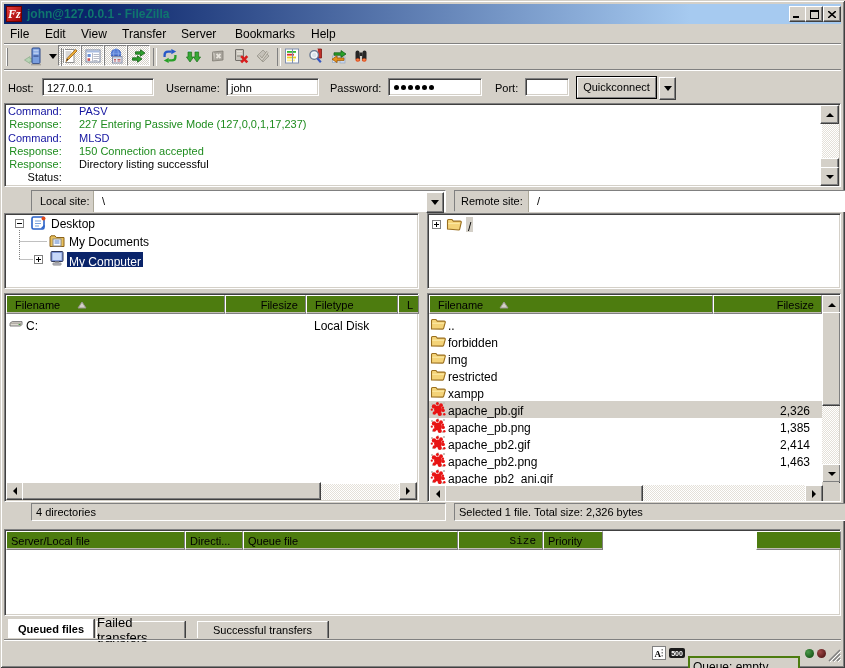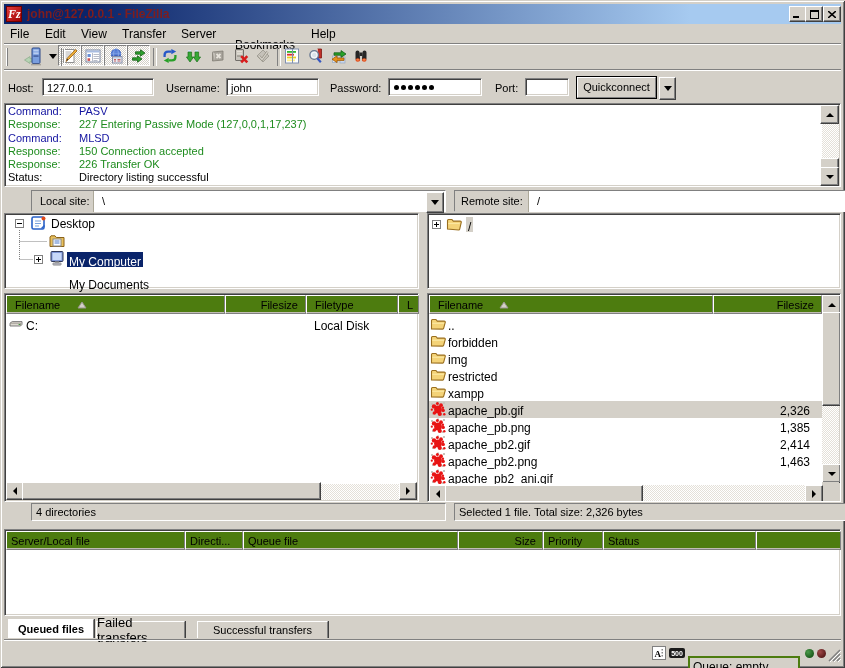--- a/index.html
+++ b/index.html
@@ -29,40 +29,40 @@
 </head>
 <body>
 <div class="win"></div>
 
 <div class="abs" style="left:4px;top:4px;width:837px;height:20px;background:linear-gradient(90deg,#0a246a 0%,#0a246a 10%,#a6caf0 82%,#a6caf0 100%);"></div>
 <div class="abs" style="left:6px;top:6px;width:16px;height:16px;background:linear-gradient(135deg,#e03c3c,#a00000);border:1px solid #700000;box-sizing:border-box;">
   <svg width="14" height="14" viewBox="0 0 14 14">
       <text x="1" y="11" font-family="Liberation Serif,serif" font-style="italic" font-weight="bold" font-size="12" fill="#fff">Fz</text>
     </svg>
 </div>
-<div class="abs" style="left:27px;top:5px;height:18px;line-height:18px;font-size:12px;font-weight:bold;color:#7f1d1d;">john@127.0.0.1 - FileZilla</div>
+<div class="abs" style="left:27px;top:5px;height:18px;line-height:18px;font-size:12px;font-weight:bold;color:#0f766e;">john@127.0.0.1 - FileZilla</div>
 <div class="raised ctr abs" style="left:789px;top:6px;width:16px;height:14px;">
     <div style="width:6px;height:2px;background:#000;margin-top:6px;margin-right:4px;"></div>
   </div>
 <div class="raised ctr abs" style="left:805px;top:6px;width:16px;height:14px;">
     <div style="width:7px;height:6px;border:1px solid #000;border-top-width:2px;"></div>
   </div>
 <div class="raised ctr abs" style="left:823px;top:6px;width:16px;height:14px;font-size:11px;font-weight:bold;">
  <svg width="8" height="7" viewBox="0 0 8 7">
       <path d="M0 0 L8 7 M8 0 L0 7" stroke="#000" stroke-width="1.6"></path>
     </svg>
 </div>
 
 <div class="abs t12" style="left:0;top:24px;width:845px;height:19px;">
   <span class="abs" style="left:10px;top:3px;">File</span>
   <span class="abs" style="left:45px;top:3px;">Edit</span>
   <span class="abs" style="left:81px;top:3px;">View</span>
   <span class="abs" style="left:122px;top:3px;">Transfer</span>
   <span class="abs" style="left:181px;top:3px;">Server</span>
-  <span class="abs" style="left:235px;top:14px;">Bookmarks</span>
+  <span class="abs" style="left:235px;top:3px;">Bookmarks</span>
   <span class="abs" style="left:311px;top:3px;">Help</span>
 </div>
 <div class="abs" style="left:4px;top:43px;width:837px;height:1px;background:#808080;"></div>
 <div class="abs" style="left:4px;top:44px;width:837px;height:1px;background:#fff;"></div>
 
 <div class="abs" style="left:0;top:45px;width:845px;height:25px;" id="toolbar">
   <div class="abs" style="left:6px;top:3px;width:1px;height:18px;background:#fff;"></div>
   <div class="abs" style="left:7px;top:3px;width:1px;height:18px;background:#808080;"></div>
   <svg class="abs" style="left:24px;top:2px;" width="18" height="19" viewBox="0 0 18 19">
   <path d="M0.5 13 l5.5-3.5 v2.2 l4 0 v2.6 l-4 0 v2.2 z" fill="#b0d4b0" stroke="#84a884" stroke-width="0.8" opacity="0.85"></path>
@@ -207,34 +207,33 @@
   <div class="abs" style="left:576px;top:5px;width:81px;height:23px;border:1px solid #000;box-sizing:border-box;background:#d4d0c8;">
     <div style="position:absolute;inset:0;border-top:1px solid #fff;border-left:1px solid #fff;border-bottom:1px solid #808080;border-right:1px solid #808080;"></div>
     <div class="ctr" style="position:absolute;inset:0;font-size:11px;">Quickconnect</div>
   </div>
   <div class="raised abs ctr" style="left:659px;top:6px;width:15px;height:21px;">
       <div style="width:0;height:0;border-left:4px solid transparent;border-right:4px solid transparent;border-top:5px solid #000;"></div>
     </div>
 </div>
 
 <div class="sunken abs" style="left:4px;top:103px;width:837px;height:84px;box-sizing:border-box;">
-  <div class="abs" style="left:3px;top:1px;font-size:11px;line-height:13.3px;">
+  <div class="abs" style="left:3px;top:1px;font-size:11px;line-height:13.3px;text-align:right;">
     <div style="color:#1414a0;">Command:</div>
     <div style="color:#1e8c1e;">Response:</div>
     <div style="color:#1414a0;">Command:</div>
     <div style="color:#1e8c1e;">Response:</div>
     <div style="color:#1e8c1e;">Response:</div>
     <div style="color:#000;">Status:</div>
   </div>
   <div class="abs" style="left:74px;top:1px;font-size:11px;line-height:13.3px;">
     <div style="color:#1414a0;">PASV</div>
     <div style="color:#1e8c1e;">227 Entering Passive Mode (127,0,0,1,17,237)</div>
     <div style="color:#1414a0;">MLSD</div>
     <div style="color:#1e8c1e;">150 Connection accepted</div>
-    <div style="color:#1e8c1e;">226 Transfer OK</div>
     <div style="color:#000;">Directory listing successful</div>
   </div>
 
   <div class="abs trackck" style="right:1px;top:1px;width:17px;height:80px;"></div>
   <div class="arrbtn ctr" style="right:1px;top:1px;width:17px;height:17px;">
       <div class="tri-up"></div>
     </div>
   <div class="arrbtn" style="right:1px;top:54px;width:17px;height:9px;"></div>
   <div class="arrbtn ctr" style="right:1px;top:63px;width:17px;height:17px;">
       <div class="tri-dn"></div>
@@ -275,21 +274,21 @@
     <circle cx="12.5" cy="3.5" r="2" fill="#e04818"></circle>
     <path d="M10.5 13.5 l3 -3" stroke="#2a62c8" stroke-width="1.5"></path>
   </svg>
   <span class="abs t11" style="left:46px;top:4px;font-size:12px;">Desktop</span>
 
   <svg class="abs" style="left:44px;top:19px;" width="16" height="16" viewBox="0 0 16 16">
     <path d="M1 13.5 V4 l1-1.2 h4 l1.3 1.7 H15 V13.5 Z" fill="#e8c05c" stroke="#8a6118" stroke-width="1"></path>
     <rect x="4" y="6" width="8" height="7" fill="#fff" stroke="#888"></rect>
     <path d="M5.5 8 h5 M5.5 10 h5" stroke="#4a78c8" stroke-width="1"></path>
   </svg>
-  <span class="abs t11" style="left:64px;top:22px;font-size:12px;margin-top:43px;">My Documents</span>
+  <span class="abs t11" style="left:64px;top:22px;font-size:12px;">My Documents</span>
 
   <div class="abs" style="left:29px;top:41px;width:9px;height:9px;background:#fff;border:1px solid #808080;box-sizing:border-box;">
     <div style="position:absolute;left:1px;top:3px;width:5px;height:1px;background:#000;"></div>
     <div style="position:absolute;left:3px;top:1px;width:1px;height:5px;background:#000;"></div>
   </div>
   <svg class="abs" style="left:44px;top:36px;" width="16" height="16" viewBox="0 0 16 16">
     <rect x="2" y="1.5" width="12" height="10" rx="1" fill="#8098d8" stroke="#303858" stroke-width="1"></rect>
     <rect x="3.5" y="3" width="9" height="7" fill="#c8d8f8"></rect>
     <rect x="6" y="11.5" width="4" height="1.5" fill="#a8a8a8"></rect>
     <rect x="4" y="13" width="8" height="2" rx="0.5" fill="#c8c8d8" stroke="#888"></rect>
@@ -531,28 +530,25 @@
   <div class="abs" style="left:1px;top:1px;right:1px;height:19px;">
     <div class="hcell abs" style="left:0;top:0;width:179px;height:19px;box-sizing:border-box;">
         <span class="abs t11" style="left:4px;top:3px;">Server/Local file</span>
       </div>
     <div class="hcell abs" style="left:179px;top:0;width:58px;height:19px;box-sizing:border-box;">
         <span class="abs t11" style="left:4px;top:3px;">Directi...</span>
       </div>
     <div class="hcell abs" style="left:237px;top:0;width:215px;height:19px;box-sizing:border-box;">
         <span class="abs t11" style="left:4px;top:3px;">Queue file</span>
       </div>
-    <div class="hcell abs" style="left:452px;top:0;width:85px;height:19px;box-sizing:border-box;">
+    <div class="hcell abs" style="left:452px;top:0;width:85px;height:19px;box-sizing:border-box;font-family:Liberation Mono, monospace;">
         <span class="abs t11" style="right:6px;top:3px;">Size</span>
       </div>
     <div class="hcell abs" style="left:537px;top:0;width:60px;height:19px;box-sizing:border-box;">
         <span class="abs t11" style="left:4px;top:3px;">Priority</span>
-      </div>
-    <div class="hcell abs" style="left:597px;top:0;width:153px;height:19px;box-sizing:border-box;">
-        <span class="abs t11" style="left:4px;top:3px;">Status</span>
       </div>
     <div class="hcell abs" style="left:750px;top:0;width:85px;height:19px;box-sizing:border-box;"></div>
   </div>
 </div>
 
 <div class="abs" style="left:8px;top:619px;width:86px;height:19px;background:#fff;border-top:1px solid #fff;border-left:1px solid #fff;border-right:1px solid #808080;border-bottom:none;box-sizing:border-box;box-shadow:1px 0 0 #404040;">
   <div class="ctr" style="width:100%;height:100%;font-size:11px;font-weight:bold;">Queued files</div>
 </div>
 <div class="abs" style="left:96px;top:621px;width:89px;height:17px;background:#d4d0c8;border-top:1px solid #fff;border-left:1px solid #fff;border-right:1px solid #808080;box-sizing:border-box;box-shadow:1px 0 0 #404040;">
   <div class="ctr" style="width:100%;height:100%;font-size:13px;">Failed transfers</div>

